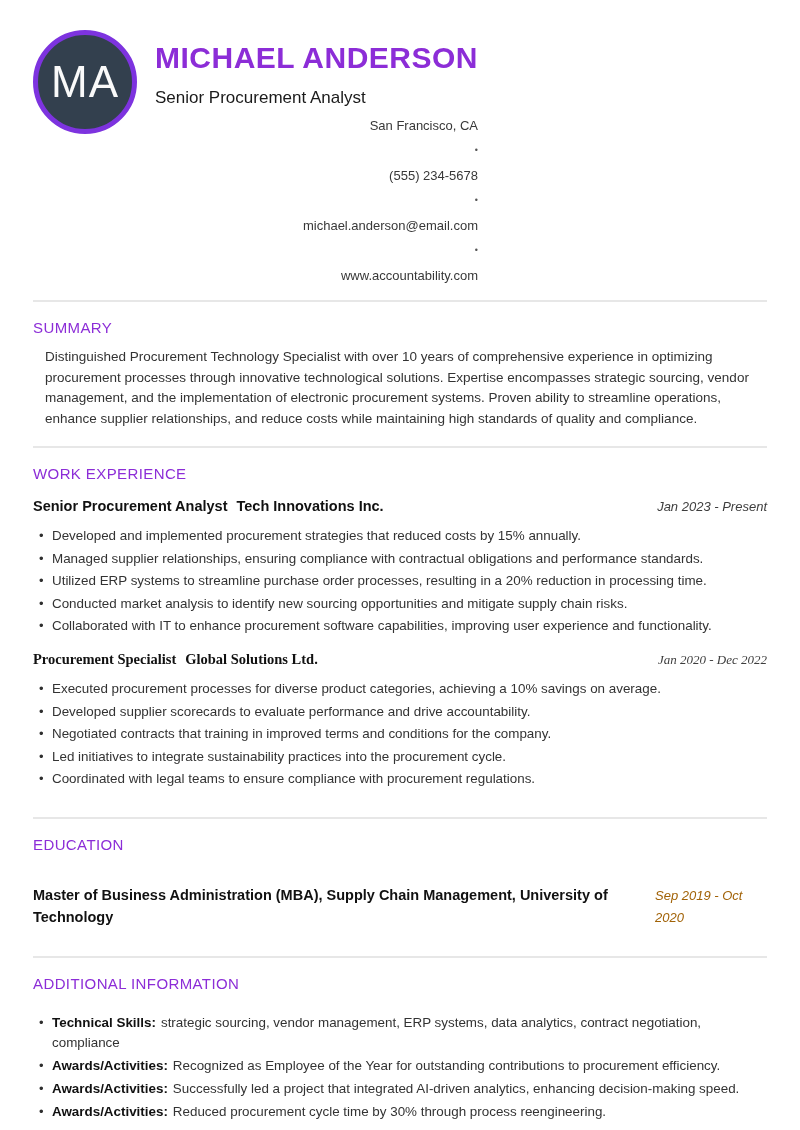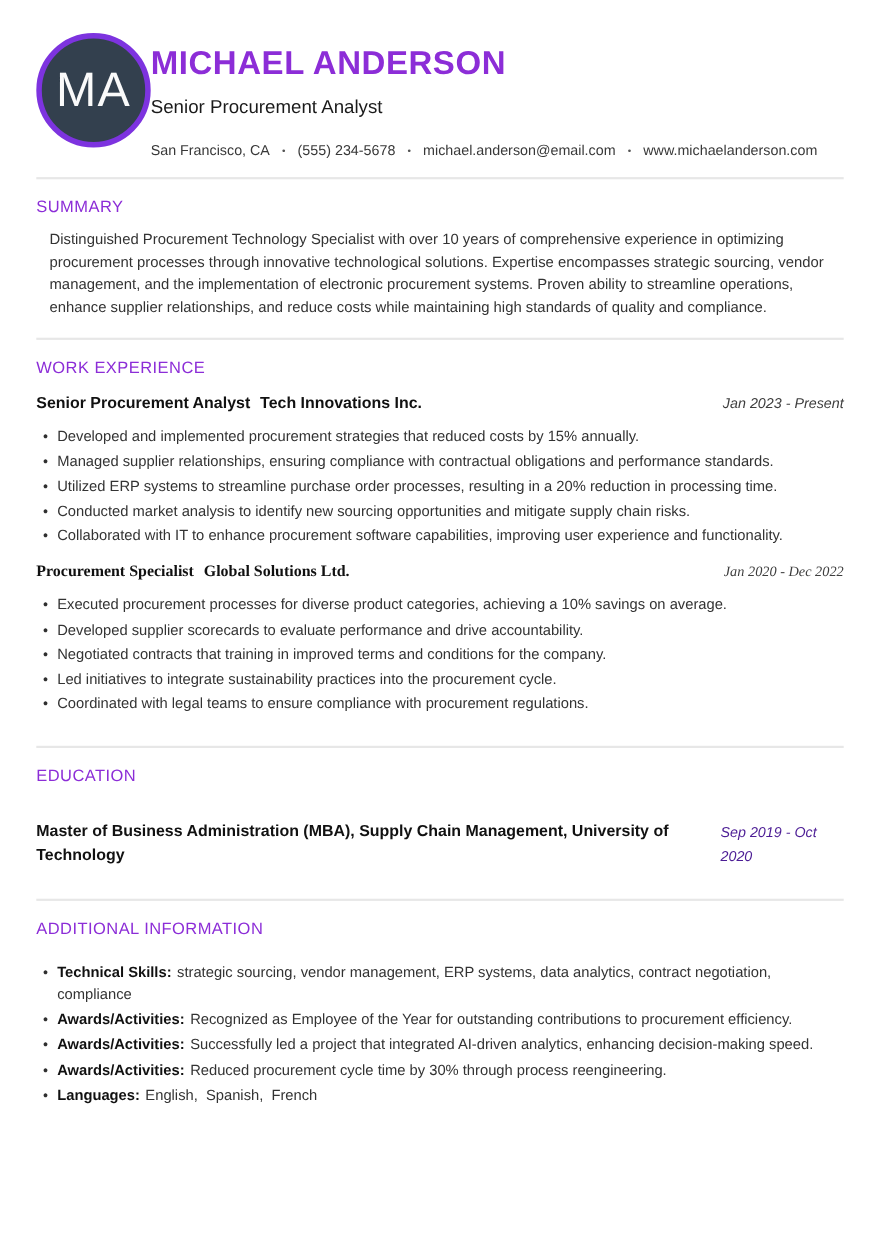--- a/index.html
+++ b/index.html
@@ -15,41 +15,41 @@
   *{margin:0;padding:0;box-sizing:border-box;}
   html,body{background:var(--page-bg);}
   body{
     width:800px;height:1130px;overflow:hidden;
     font-family:"Liberation Sans","DejaVu Sans",sans-serif;
     color:var(--body-text);
   }
   .page{width:800px;height:1130px;padding:30px 33px 0 33px;background:var(--page-bg);}
 
   
-  .header{display:flex;align-items:flex-start;}
+  .header{display:flex;align-items:flex-start;gap:18px;}
   .avatar{
     width:104px;height:104px;border-radius:50%;
     background:var(--avatar-bg);
     border:5px solid var(--avatar-border);
     display:flex;align-items:center;justify-content:center;
     flex:0 0 auto;
   }
   .avatar-initials{
     color:#fafafa;font-size:44px;line-height:1;font-weight:400;letter-spacing:1px;
   }
   .header-text{padding-top:10px;}
   .person-name{
     color:var(--accent);font-size:30px;font-weight:800;letter-spacing:0.5px;line-height:36px;
   }
   .person-title{
     color:#1a1a1a;font-size:17px;font-weight:400;margin-top:11px;line-height:22px;
   }
   .contact-bar{
-    margin-top:20px;font-size:13px;color:#383838;
-    display:flex;align-items:flex-end;gap:11px;flex-wrap:nowrap;white-space:nowrap;
+    margin-top:9px;font-size:13px;color:#383838;
+    display:flex;align-items:flex-end;gap:11px;flex-wrap:nowrap;white-space:nowrap;flex-direction:column;
   }
   .contact-sep{font-size:9px;color:#555;line-height:13px;}
 
   
   .divider{border:none;border-top:2px solid var(--divider);margin-top:17px;}
   .divider.after-header{margin-top:17px;}
   .divider.lg{margin-top:28px;}
   .section-heading{
     color:var(--accent);font-size:15px;font-weight:400;letter-spacing:0.4px;
     margin-top:17px;line-height:18px;
@@ -78,21 +78,21 @@
   .dot{flex:0 0 19px;text-align:left;padding-left:6px;color:#2f2f2f;}
   .dot::before{content:"\2022";font-size:13px;}
   .btxt{flex:1 1 auto;white-space:pre-wrap;}
 
   
   .edu-row{display:flex;margin-top:31px;}
   .degree{
     flex:0 0 600px;font-size:14.5px;font-weight:700;color:var(--strong-text);line-height:21.5px;
   }
   .edu-dates{
-    margin-left:auto;width:112px;font-size:13px;font-style:italic;color:#4c1d95;line-height:21.5px;
+    margin-left:auto;width:112px;font-size:13px;font-style:italic;color:#a16207;line-height:21.5px;
   }
 
   
   ul.info{list-style:none;margin-top:20px;}
   ul.info li{
     display:flex;align-items:flex-start;
     font-size:13.4px;line-height:20px;margin-bottom:3px;color:var(--body-text);
   }
   .info-label{font-weight:700;color:var(--strong-text);white-space:nowrap;margin-right:5px;}
 </style>
@@ -108,21 +108,21 @@
     <div class="header-text">
       <div class="person-name">MICHAEL ANDERSON</div>
       <div class="person-title">Senior Procurement Analyst</div>
       <div class="contact-bar">
         <span>San Francisco, CA</span>
         <span class="contact-sep">•</span>
         <span>(555) 234-5678</span>
         <span class="contact-sep">•</span>
         <span>michael.anderson@email.com</span>
         <span class="contact-sep">•</span>
-        <span>www.michaelanderson.com</span>
+        <span>www.accountability.com</span>
       </div>
     </div>
   </div>
 
   <hr class="divider after-header">
 
   <div>
     <div class="section-heading">SUMMARY</div>
     <p class="summary-text">Distinguished Procurement Technology Specialist with over 10 years of comprehensive experience in optimizing procurement processes through innovative technological solutions. Expertise encompasses strategic sourcing, vendor management, and the implementation of electronic procurement systems. Proven ability to streamline operations, enhance supplier relationships, and reduce costs while maintaining high standards of quality and compliance.</p>
   </div>

